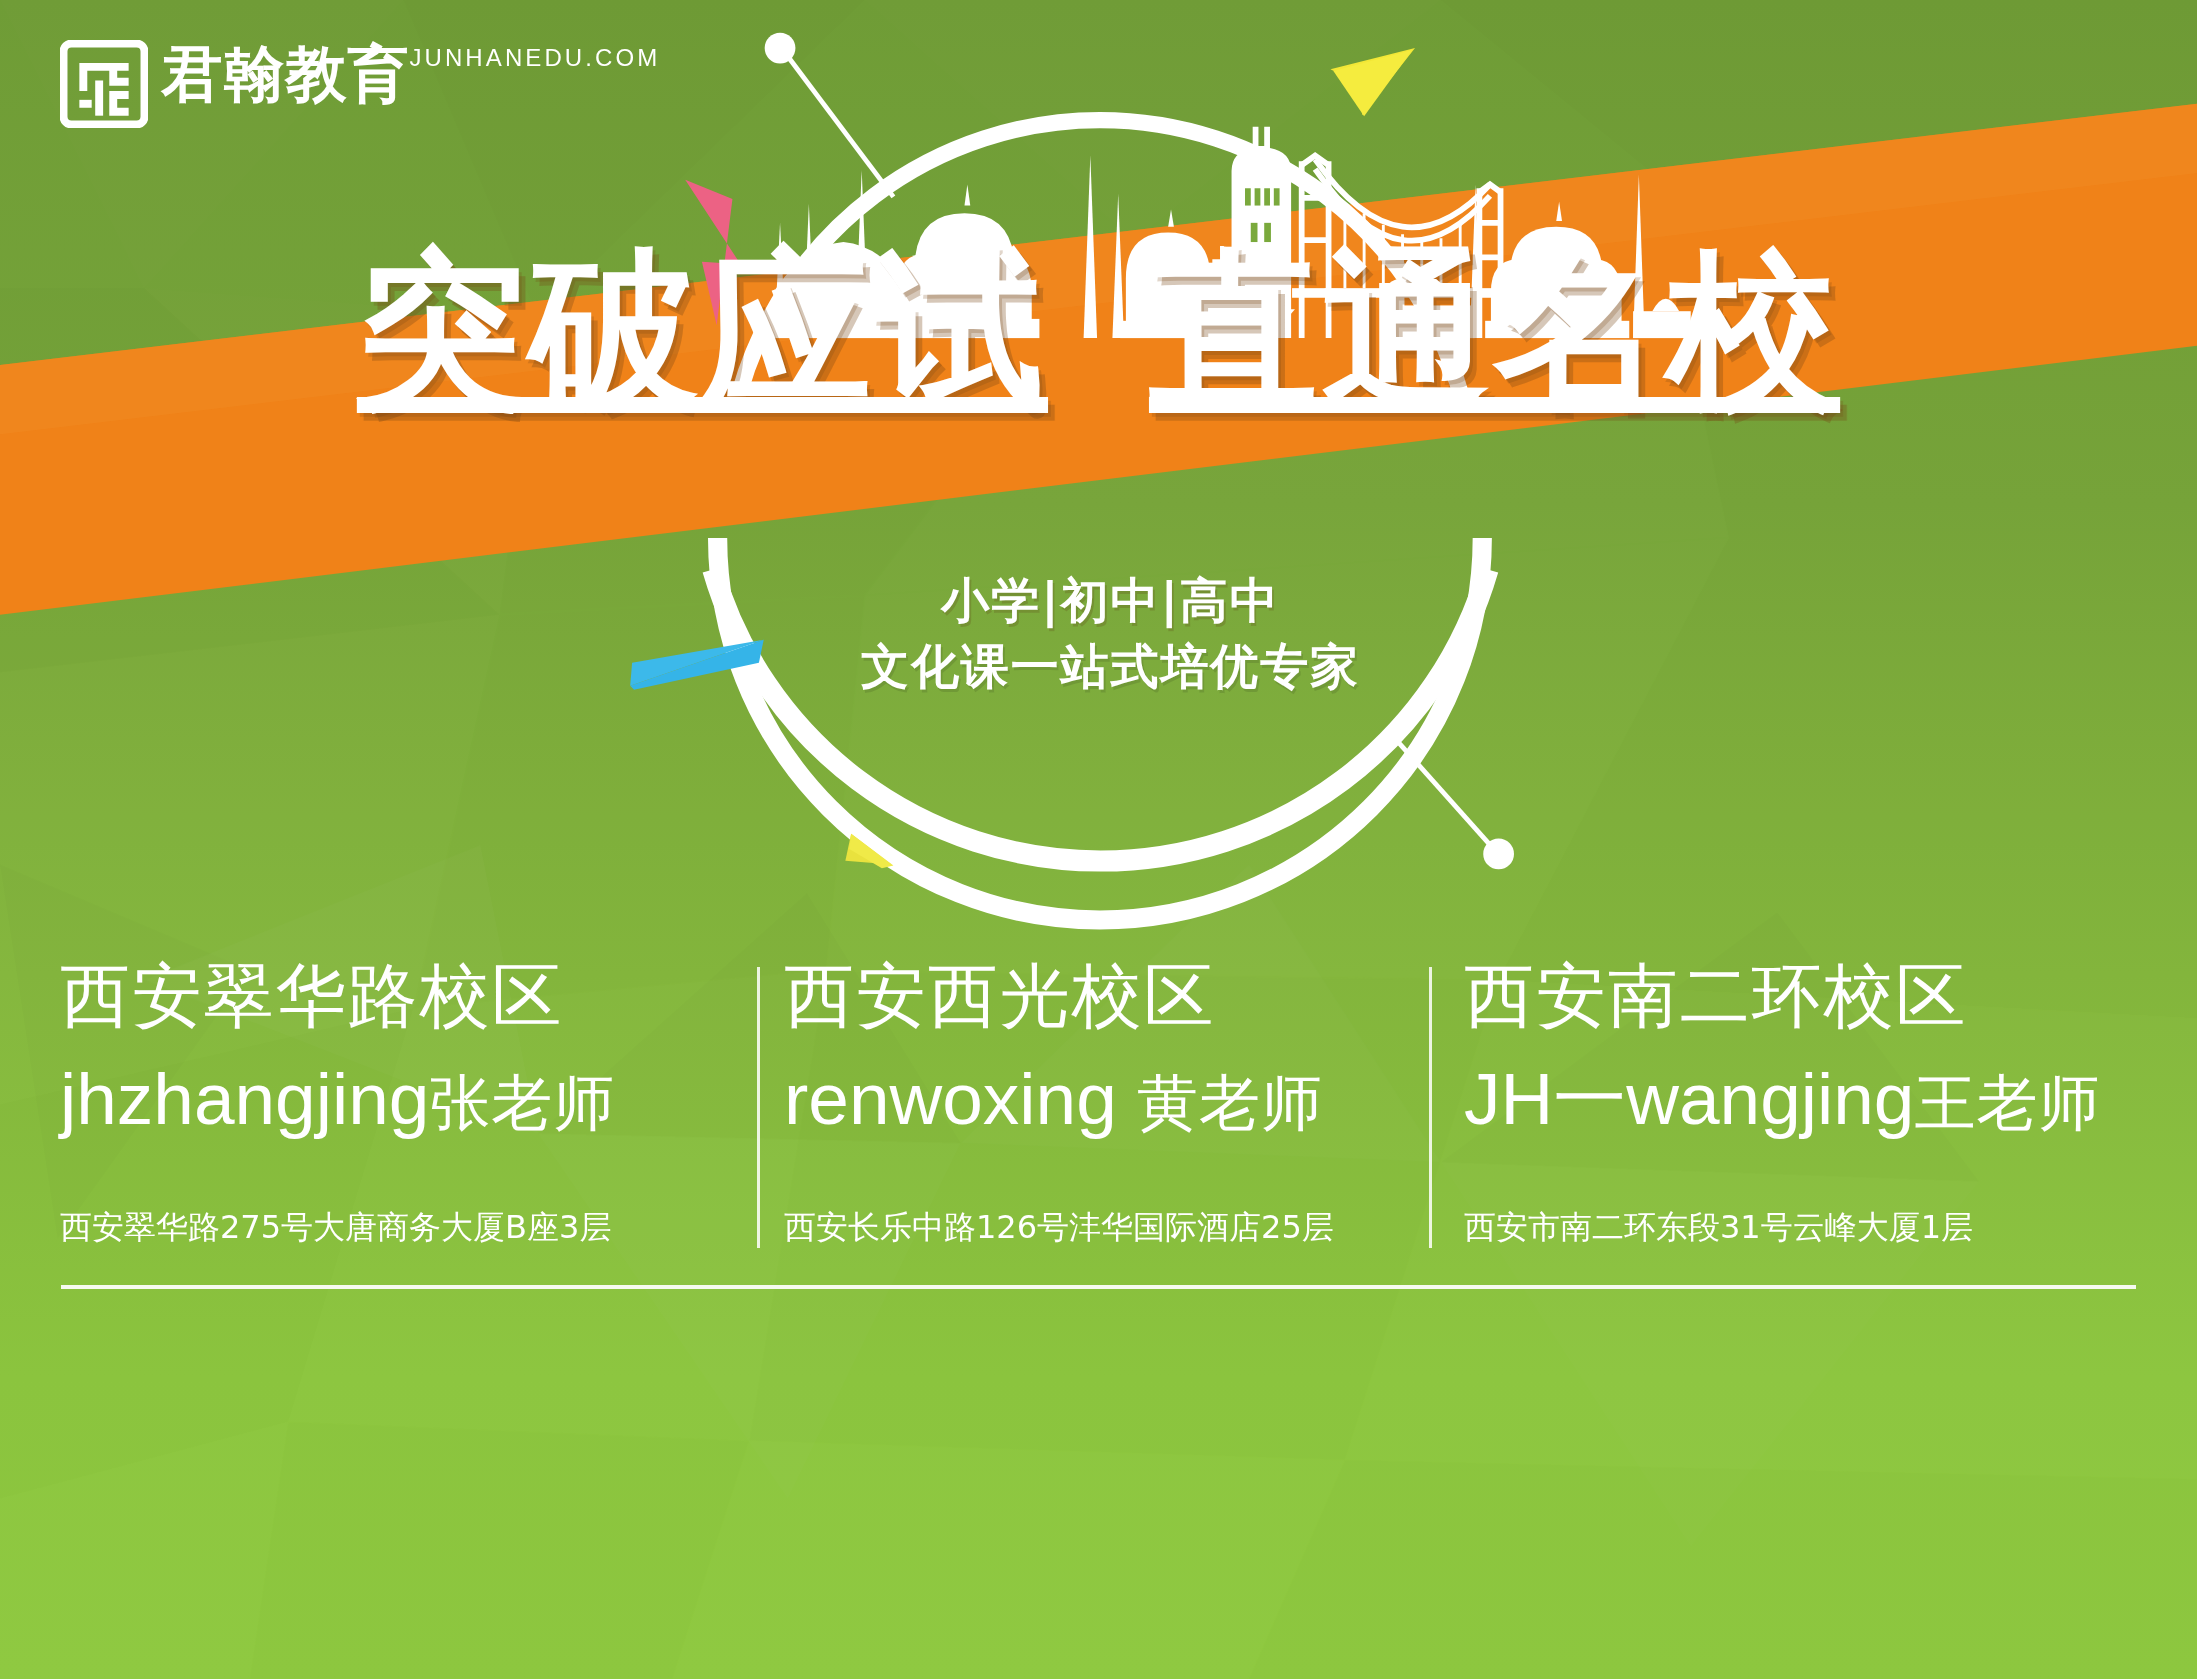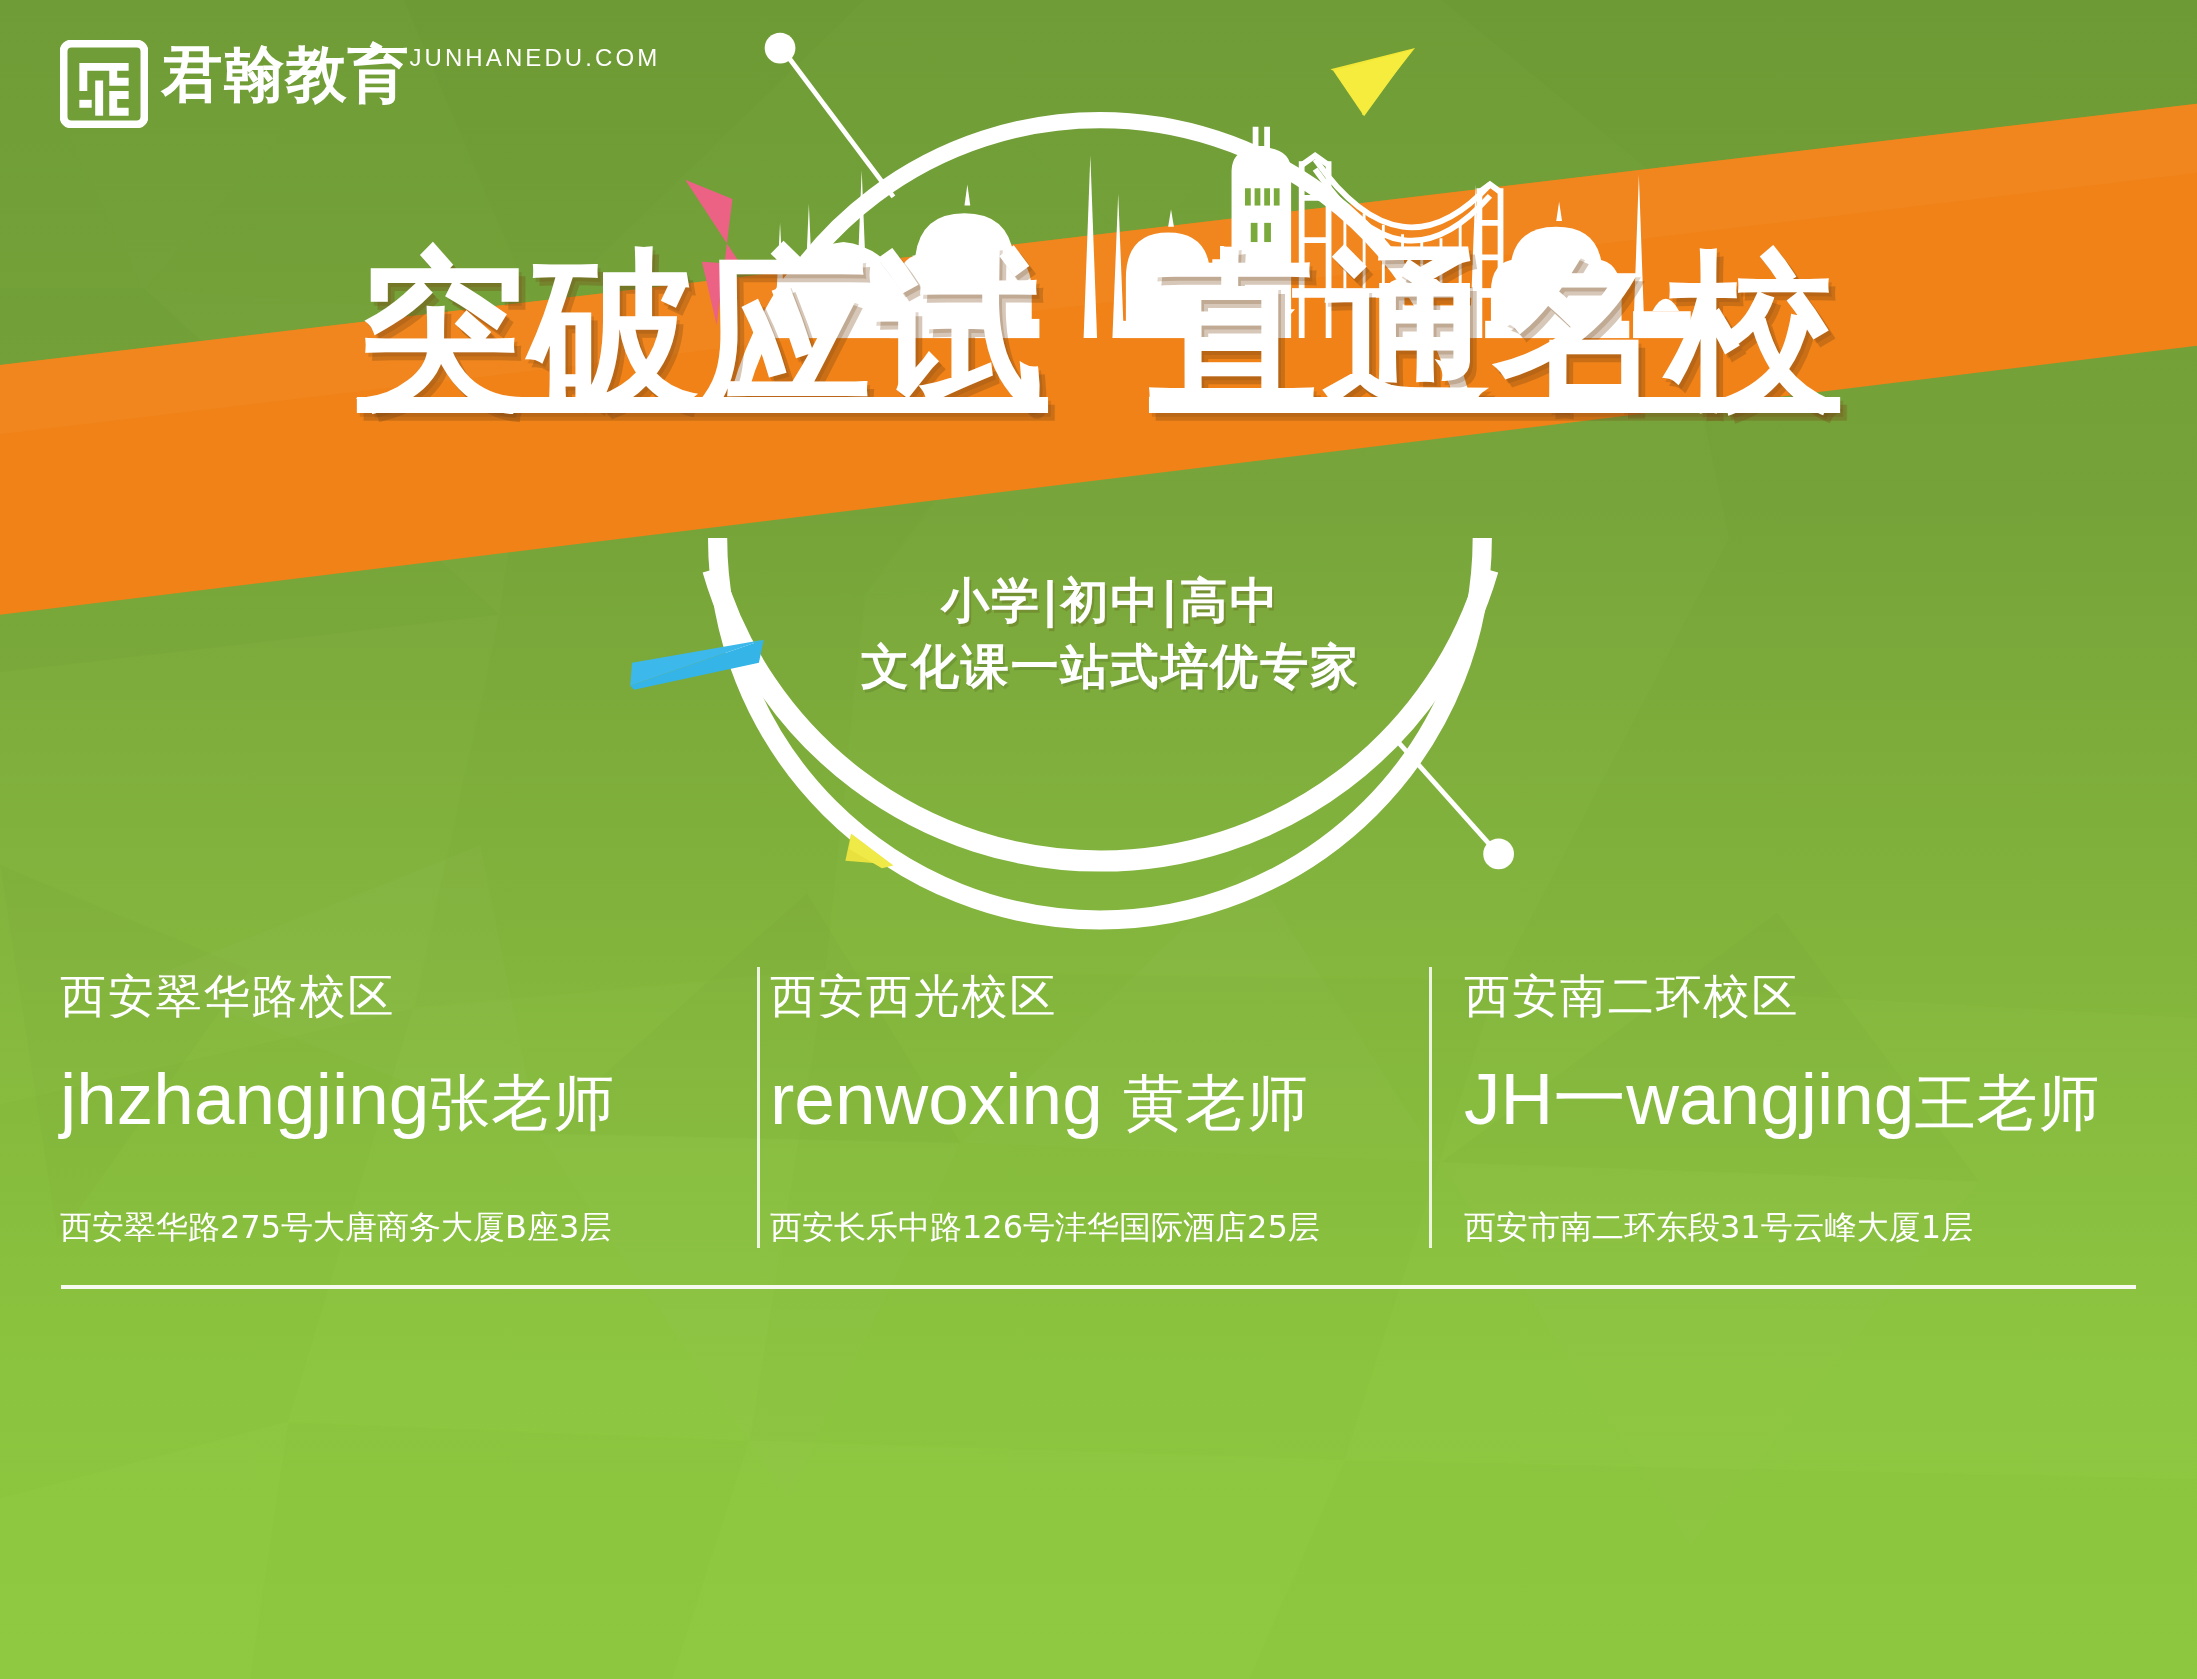--- a/index.html
+++ b/index.html
@@ -57,28 +57,28 @@
     text-shadow:1.9px 2.9px 0 rgba(60,80,30,.20);
   }
 
   
   #contacts{
     position:absolute;left:60px;top:961px;width:2078px;
     display:flex;align-items:flex-start;color:#fff;
   }
   .contact-col{position:relative;display:flex;flex-direction:column;}
   .c1{width:697px;padding-right:23px;}
-  .c2{width:672px;padding-left:13px;padding-right:23px;}
+  .c2{width:672px;padding-left:27px;padding-right:23px;}
   .c3{width:708px;padding-left:35px;}
   .col-divider{
     position:absolute;top:5.8px;left:0;width:2.9px;height:281px;
     background:rgba(255,255,255,.85);
   }
   .campus{
-    font-size:46px;line-height:71px;font-weight:normal;letter-spacing:1.9px;
+    font-size:70px;line-height:71px;font-weight:normal;letter-spacing:1.9px;
     white-space:nowrap;
     font-family:"DejaVu Sans","Liberation Sans",sans-serif;
   }
   .wx{
     font-size:73px;line-height:104px;font-weight:normal;white-space:nowrap;
     margin-top:15.4px;
     font-family:"Liberation Sans","DejaVu Sans",sans-serif;
   }
   .wx .cn{
     font-size:61px;letter-spacing:1px;

